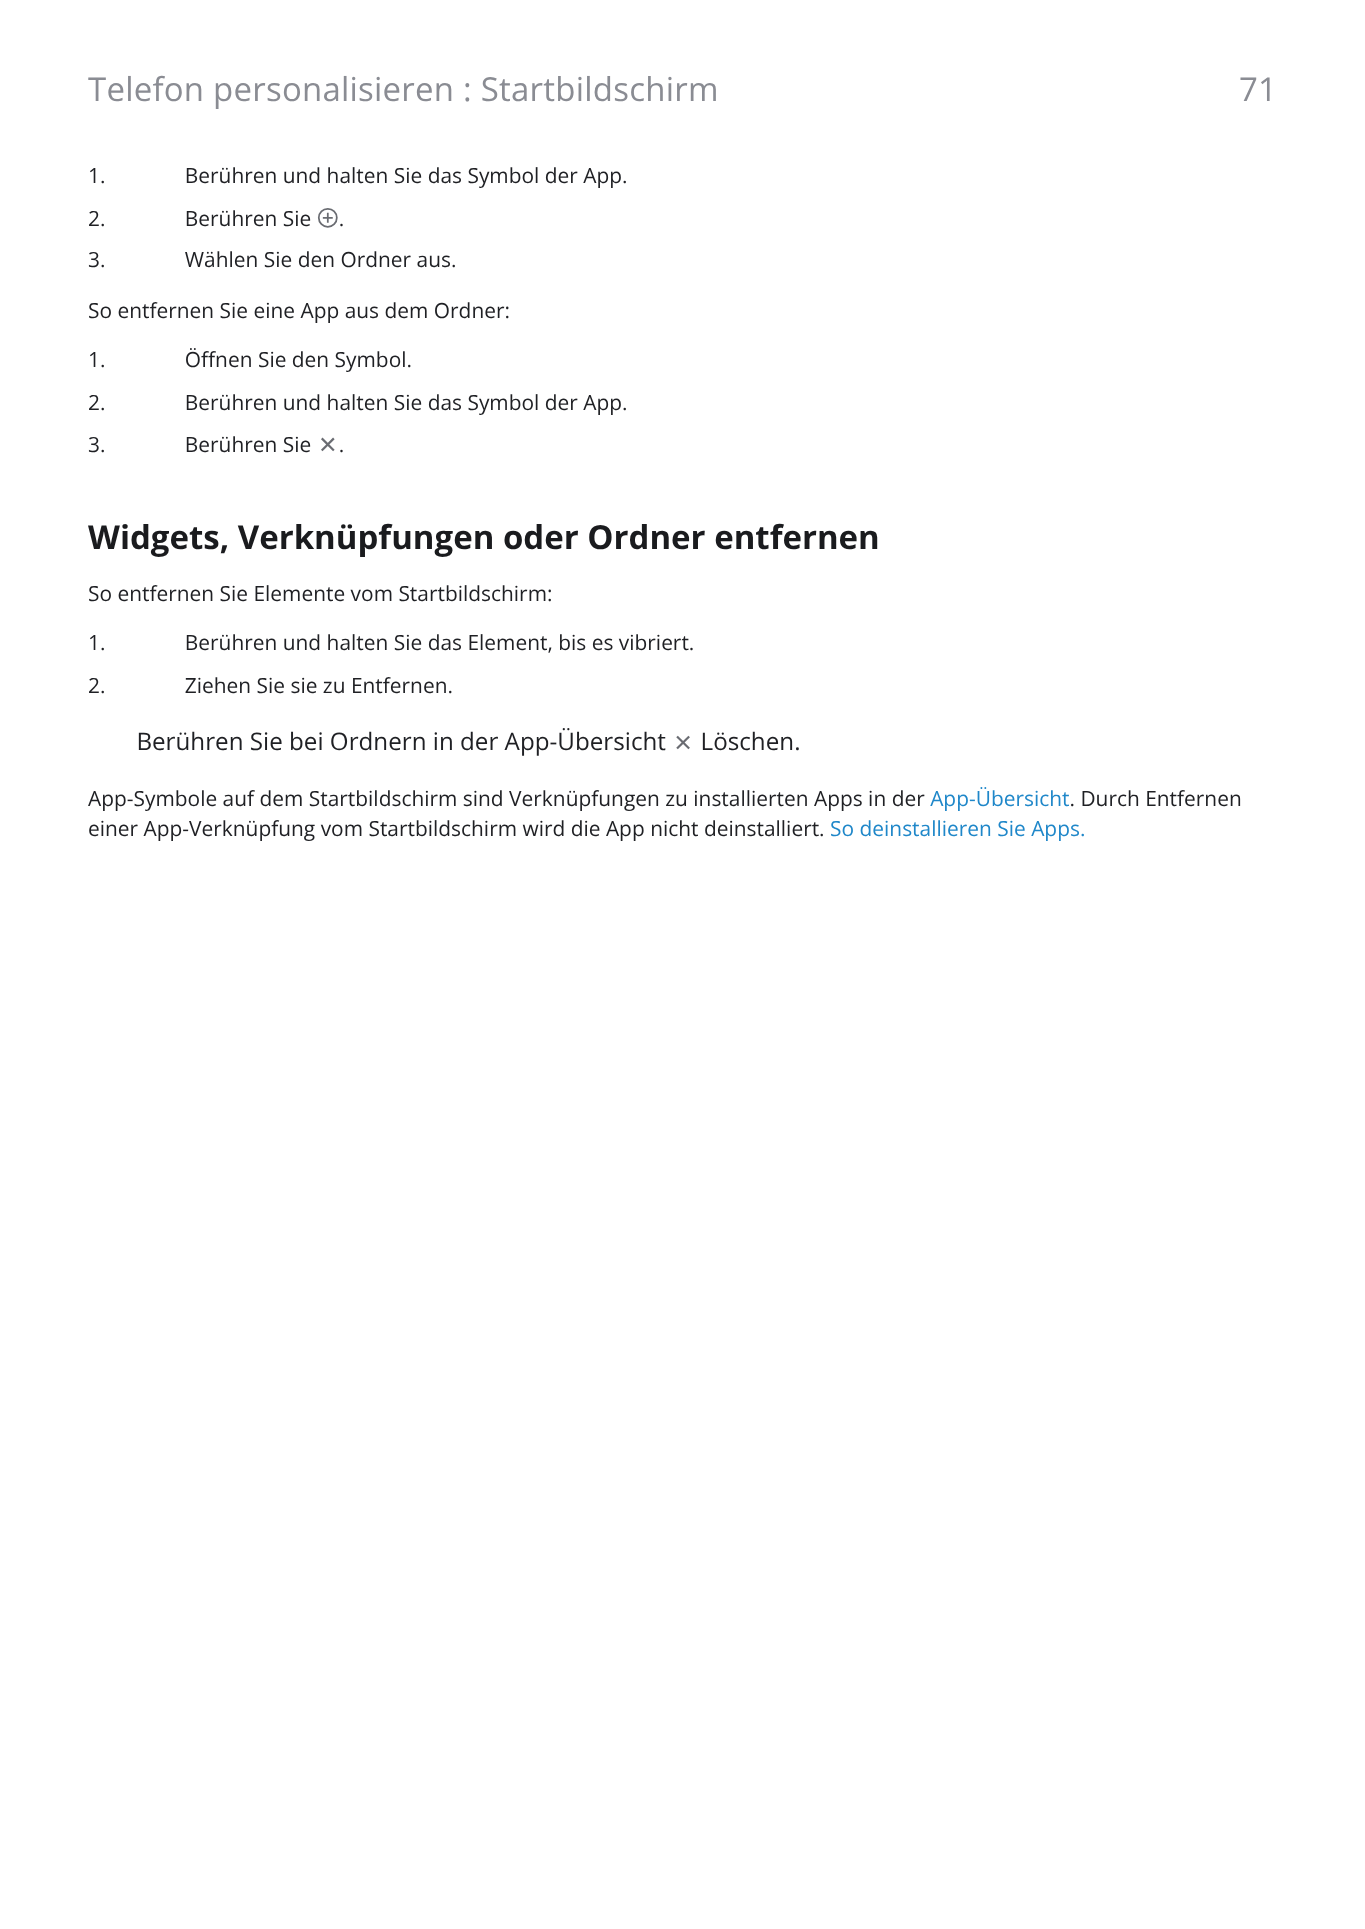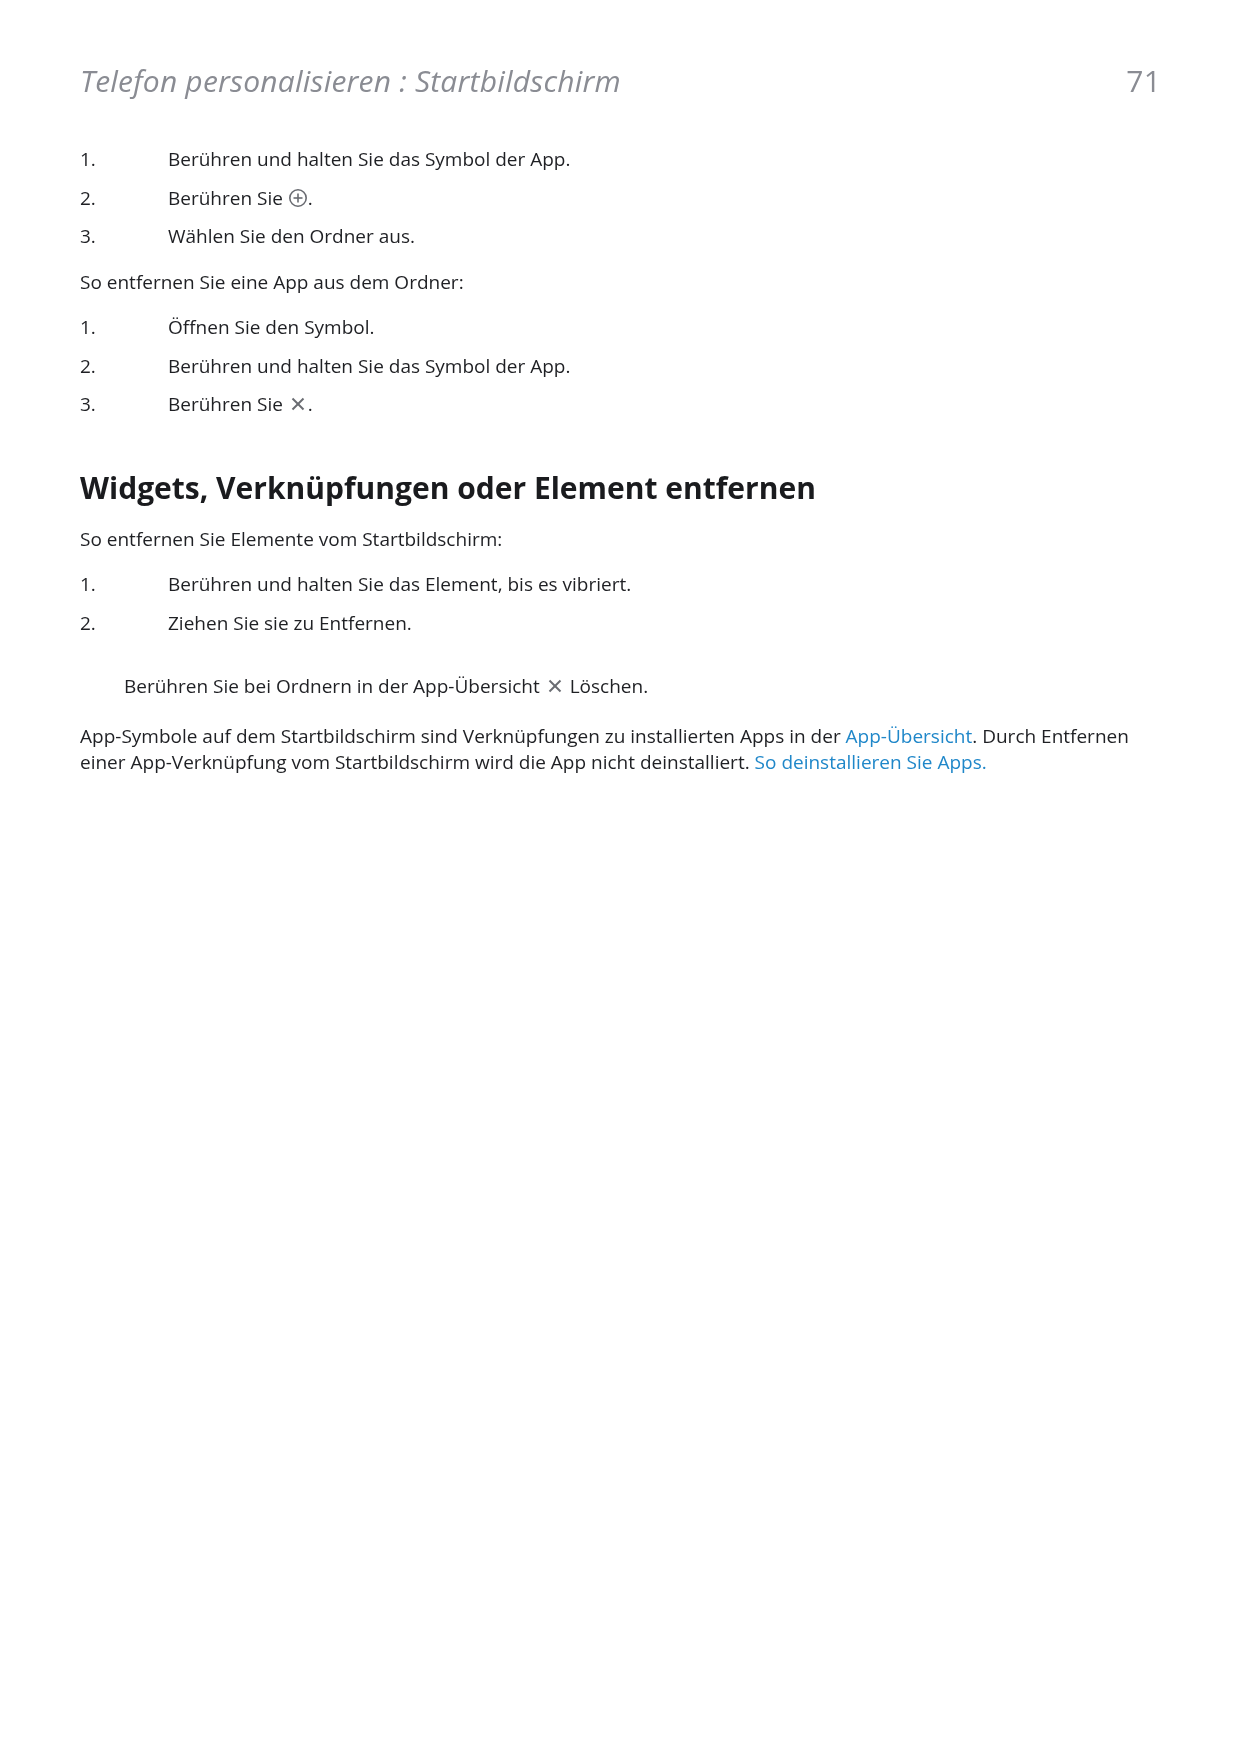--- a/index.html
+++ b/index.html
@@ -23,21 +23,21 @@
   .header-line{
     display:flex;
     justify-content:space-between;
     align-items:baseline;
     color:var(--muted);
     font-size:30px;
     font-weight:400;
     letter-spacing:.2px;
     margin-bottom:44px;
   }
-  .header-line .title{font-weight:400;font-style:italic;}
+  .header-line .title{font-weight:400;}
   .body p{
     font-size:19px;
     line-height:1.4;
     margin:18px 0;
   }
   ol{
     list-style:none;
     padding:0;
     margin:14px 0;
   }
@@ -45,21 +45,21 @@
     display:flex;
     font-size:19px;
     line-height:1.5;
     margin:10px 0;
   }
   ol li .num{
     width:44px;
     flex:0 0 44px;
   }
   ol li .txt{flex:1;margin-left:44px;}
-  .indent{margin-left:44px;font-size:19px;line-height:1.5;margin-top:35px;margin-bottom:22px;}
+  .indent{margin-left:44px;font-size:22px;line-height:1.5;margin-top:21px;margin-bottom:22px;}
   h2{
     font-size:30px;
     font-weight:700;
     margin:48px 0 18px 0;
     color:#1a1b1e;
   }
   b.strong{font-weight:400;}
   a.link{color:var(--link);text-decoration:none;}
   .inline-icon{
     display:inline-block;
@@ -115,21 +115,21 @@
         <span class="num">3.</span>
         <span class="txt">
           <span>Berühren Sie </span><span class="inline-icon"><svg viewBox="0 0 20 20">
                 <line x1="4.5" y1="4.5" x2="15.5" y2="15.5" stroke="#6a6c72" stroke-width="2"></line>
                 <line x1="15.5" y1="4.5" x2="4.5" y2="15.5" stroke="#6a6c72" stroke-width="2"></line>
               </svg></span><span>.</span>
         </span>
       </li>
     </ol>
 
-    <h2>Widgets, Verknüpfungen oder Element entfernen</h2>
+    <h2>Widgets, Verknüpfungen oder Ordner entfernen</h2>
 
     <p>So entfernen Sie Elemente vom Startbildschirm:</p>
     <ol>
       <li>
         <span class="num">1.</span>
         <span class="txt">Berühren und halten Sie das Element, bis es vibriert.</span>
       </li>
       <li>
         <span class="num">2.</span>
         <span class="txt">

